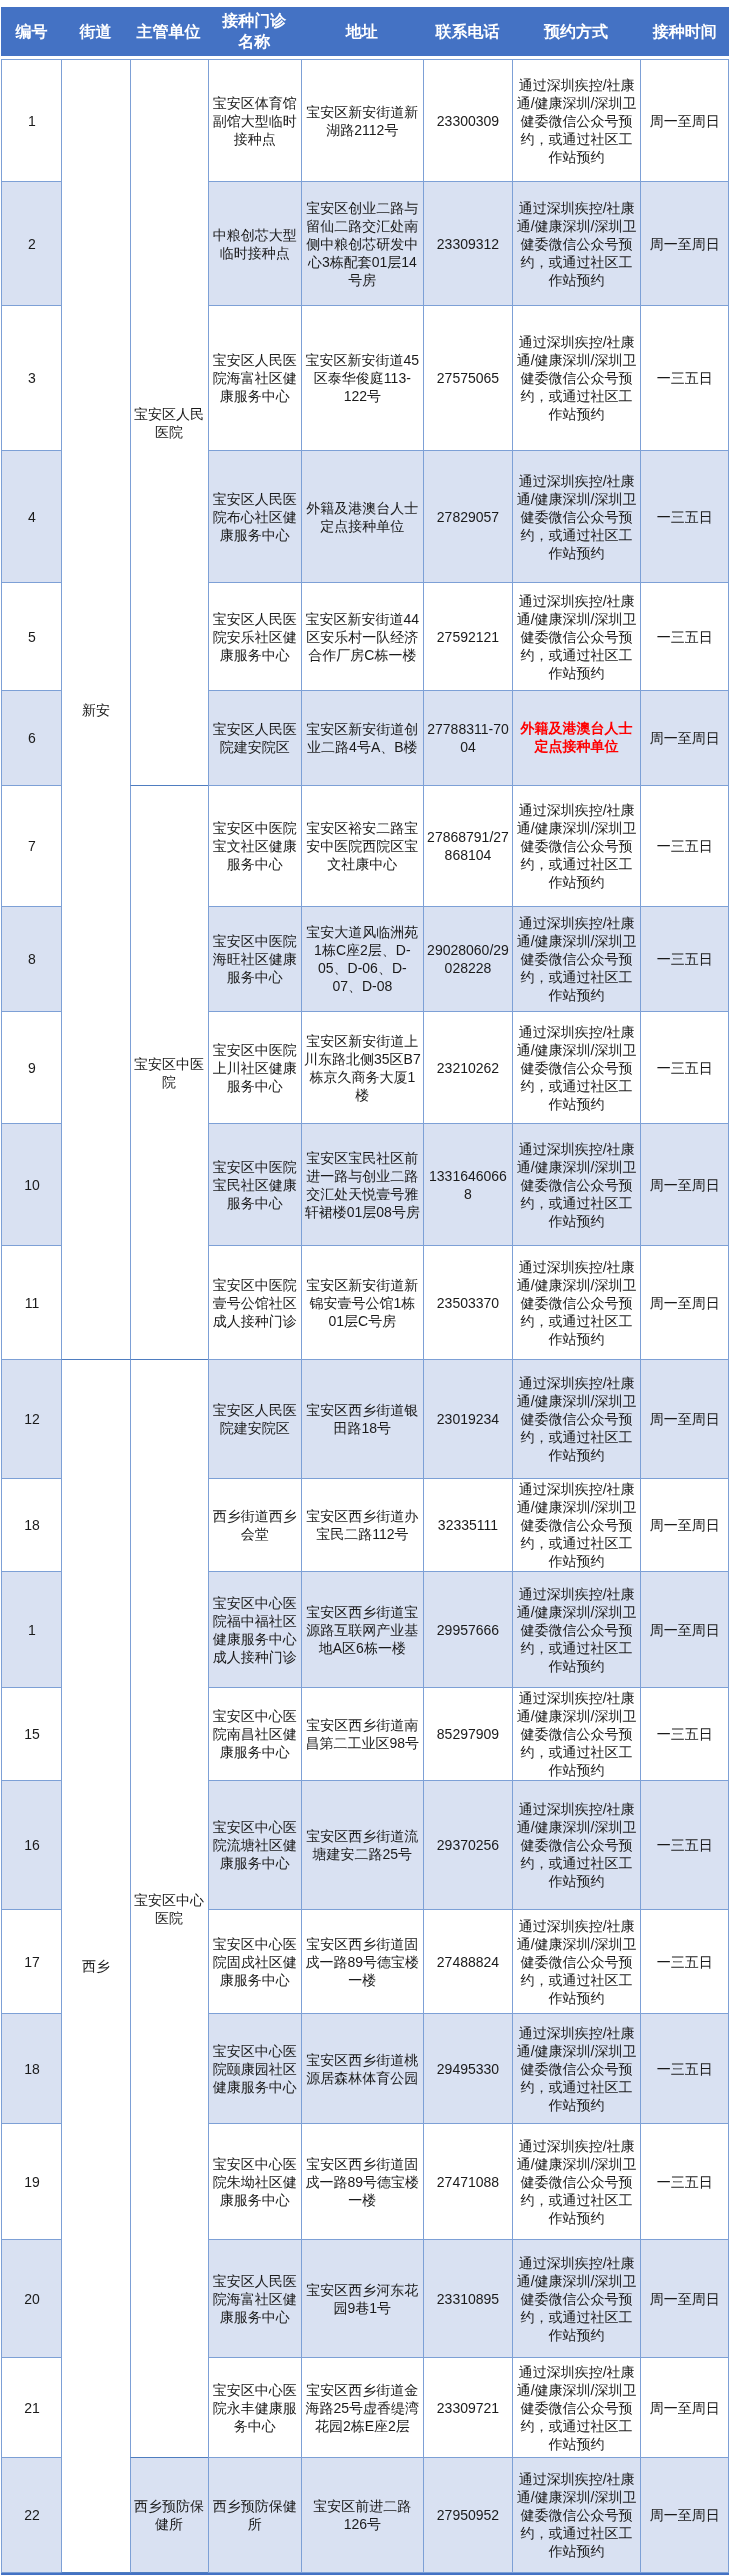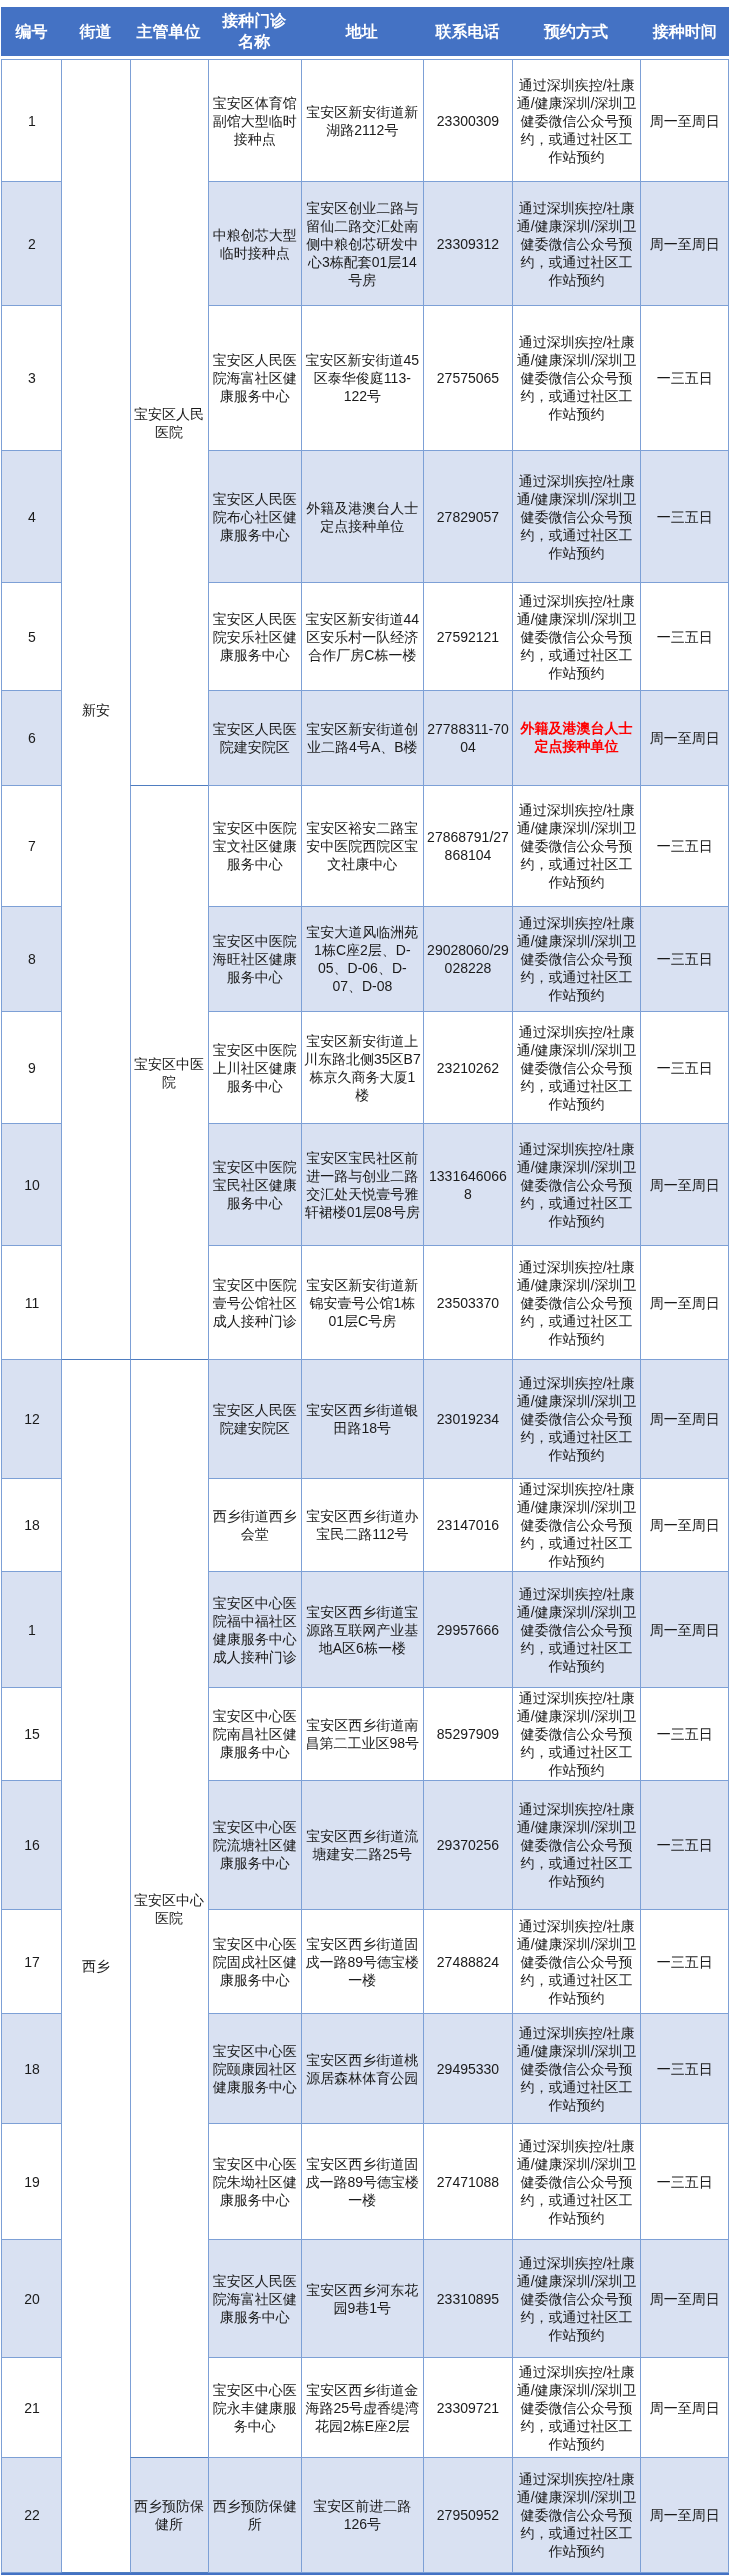--- a/index.html
+++ b/index.html
@@ -162,21 +162,21 @@
           <td class="c shade">宝安区人民医院建安院区</td>
           <td class="c shade">宝安区西乡街道银田路18号</td>
           <td class="c phone shade">23019234</td>
           <td class="c shade">通过深圳疾控/社康通/健康深圳/深圳卫健委微信公众号预约，或通过社区工作站预约</td>
           <td class="c shade">周一至周日</td>
         </tr>
         <tr style="height: 93px;">
           <td class="c">18</td>
           <td class="c">西乡街道西乡会堂</td>
           <td class="c">宝安区西乡街道办宝民二路112号</td>
-          <td class="c phone">23147016</td>
+          <td class="c phone">32335111</td>
           <td class="c">通过深圳疾控/社康通/健康深圳/深圳卫健委微信公众号预约，或通过社区工作站预约</td>
           <td class="c">周一至周日</td>
         </tr>
         <tr style="height: 116px;">
           <td class="c shade">1</td>
           <td class="c shade">宝安区中心医院福中福社区健康服务中心成人接种门诊</td>
           <td class="c shade">宝安区西乡街道宝源路互联网产业基地A区6栋一楼</td>
           <td class="c phone shade">29957666</td>
           <td class="c shade">通过深圳疾控/社康通/健康深圳/深圳卫健委微信公众号预约，或通过社区工作站预约</td>
           <td class="c shade">周一至周日</td>

